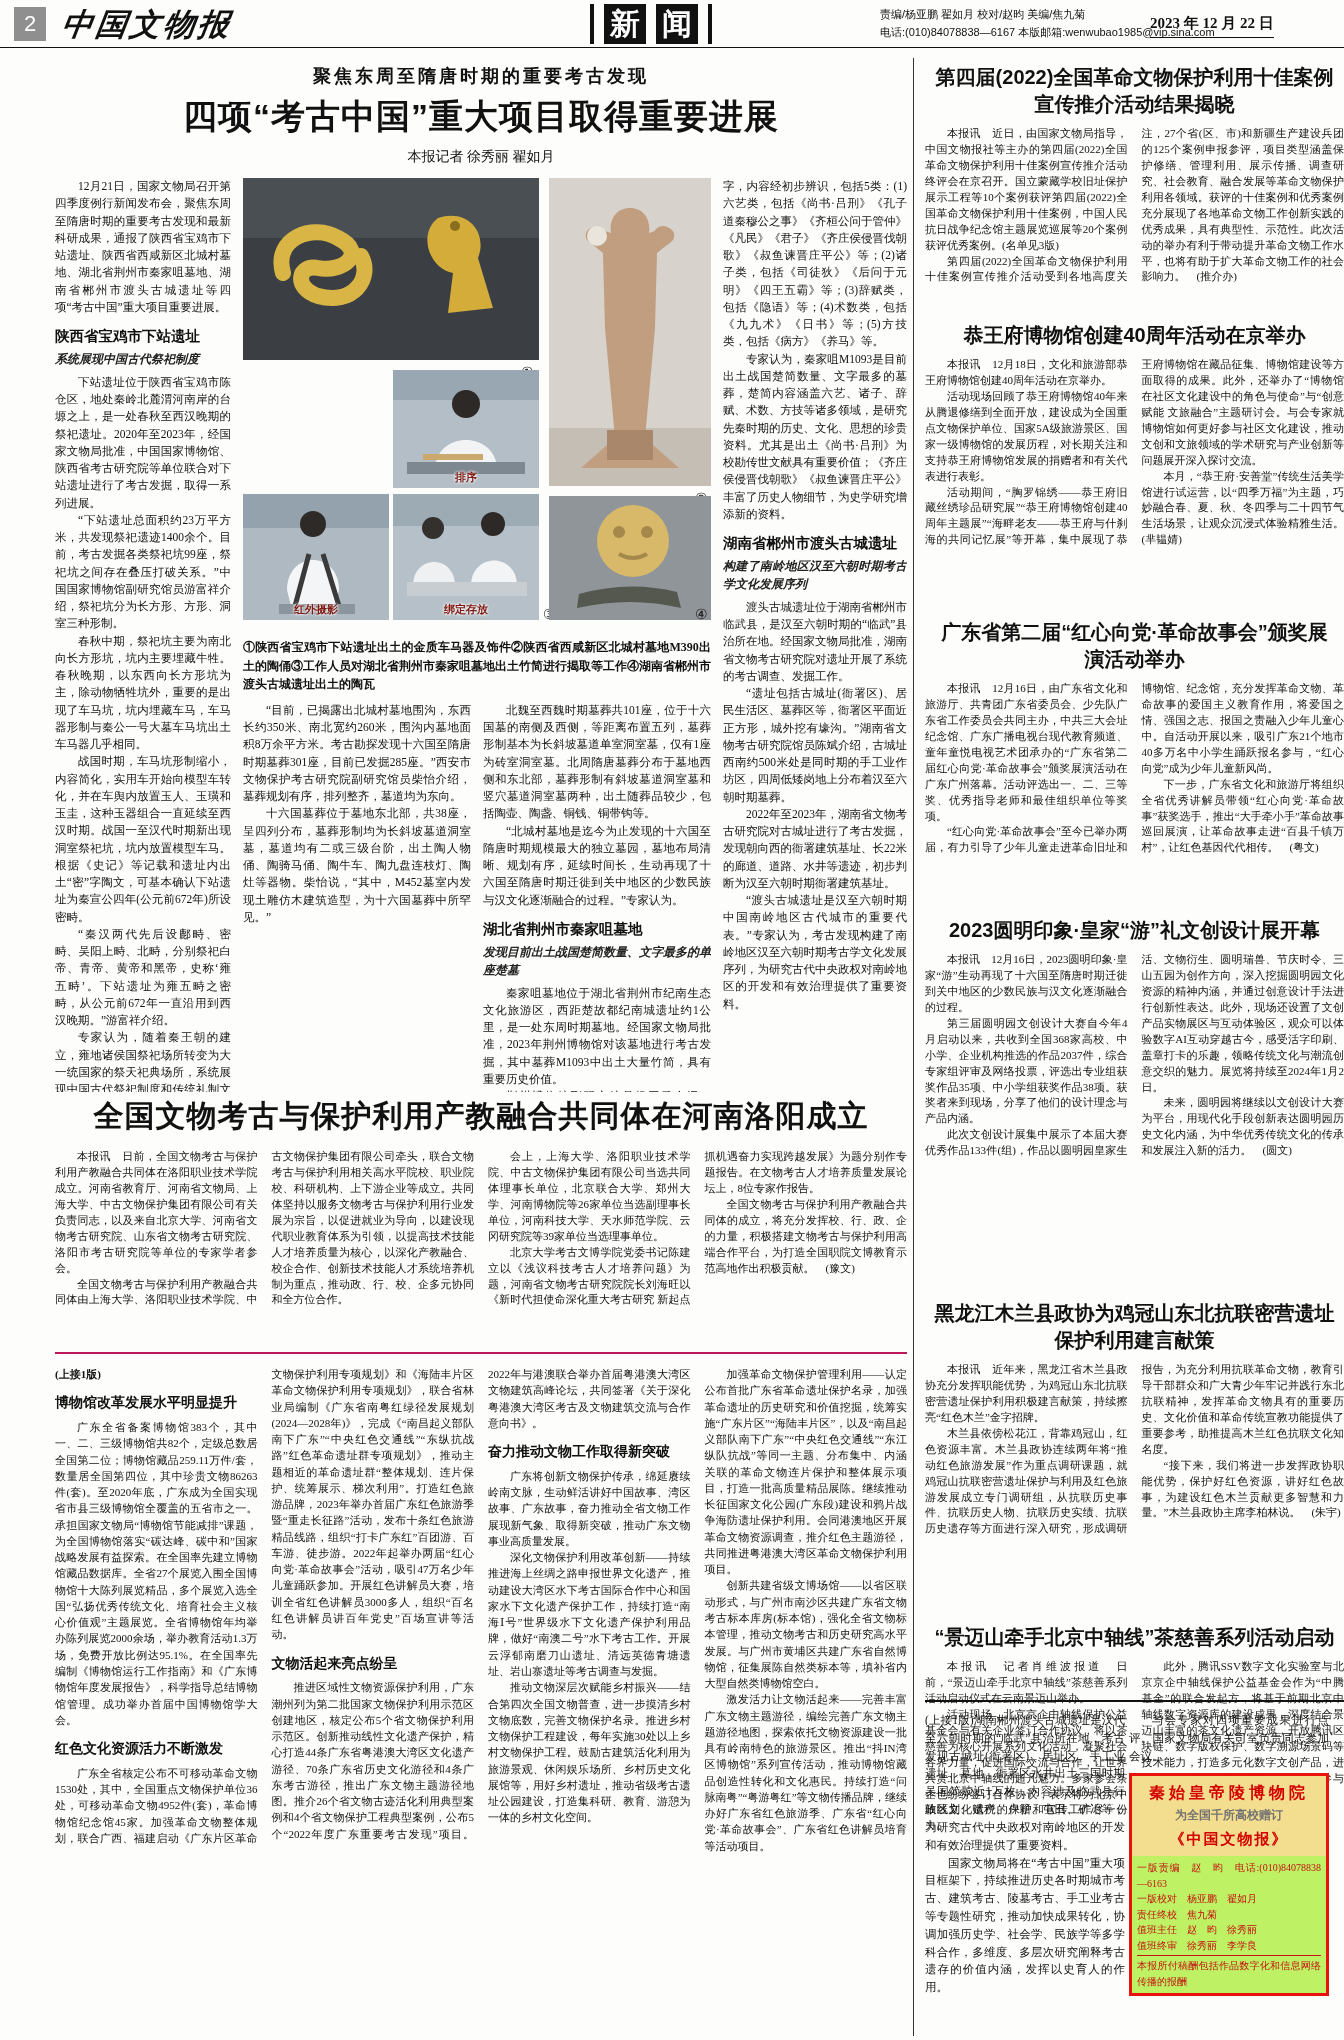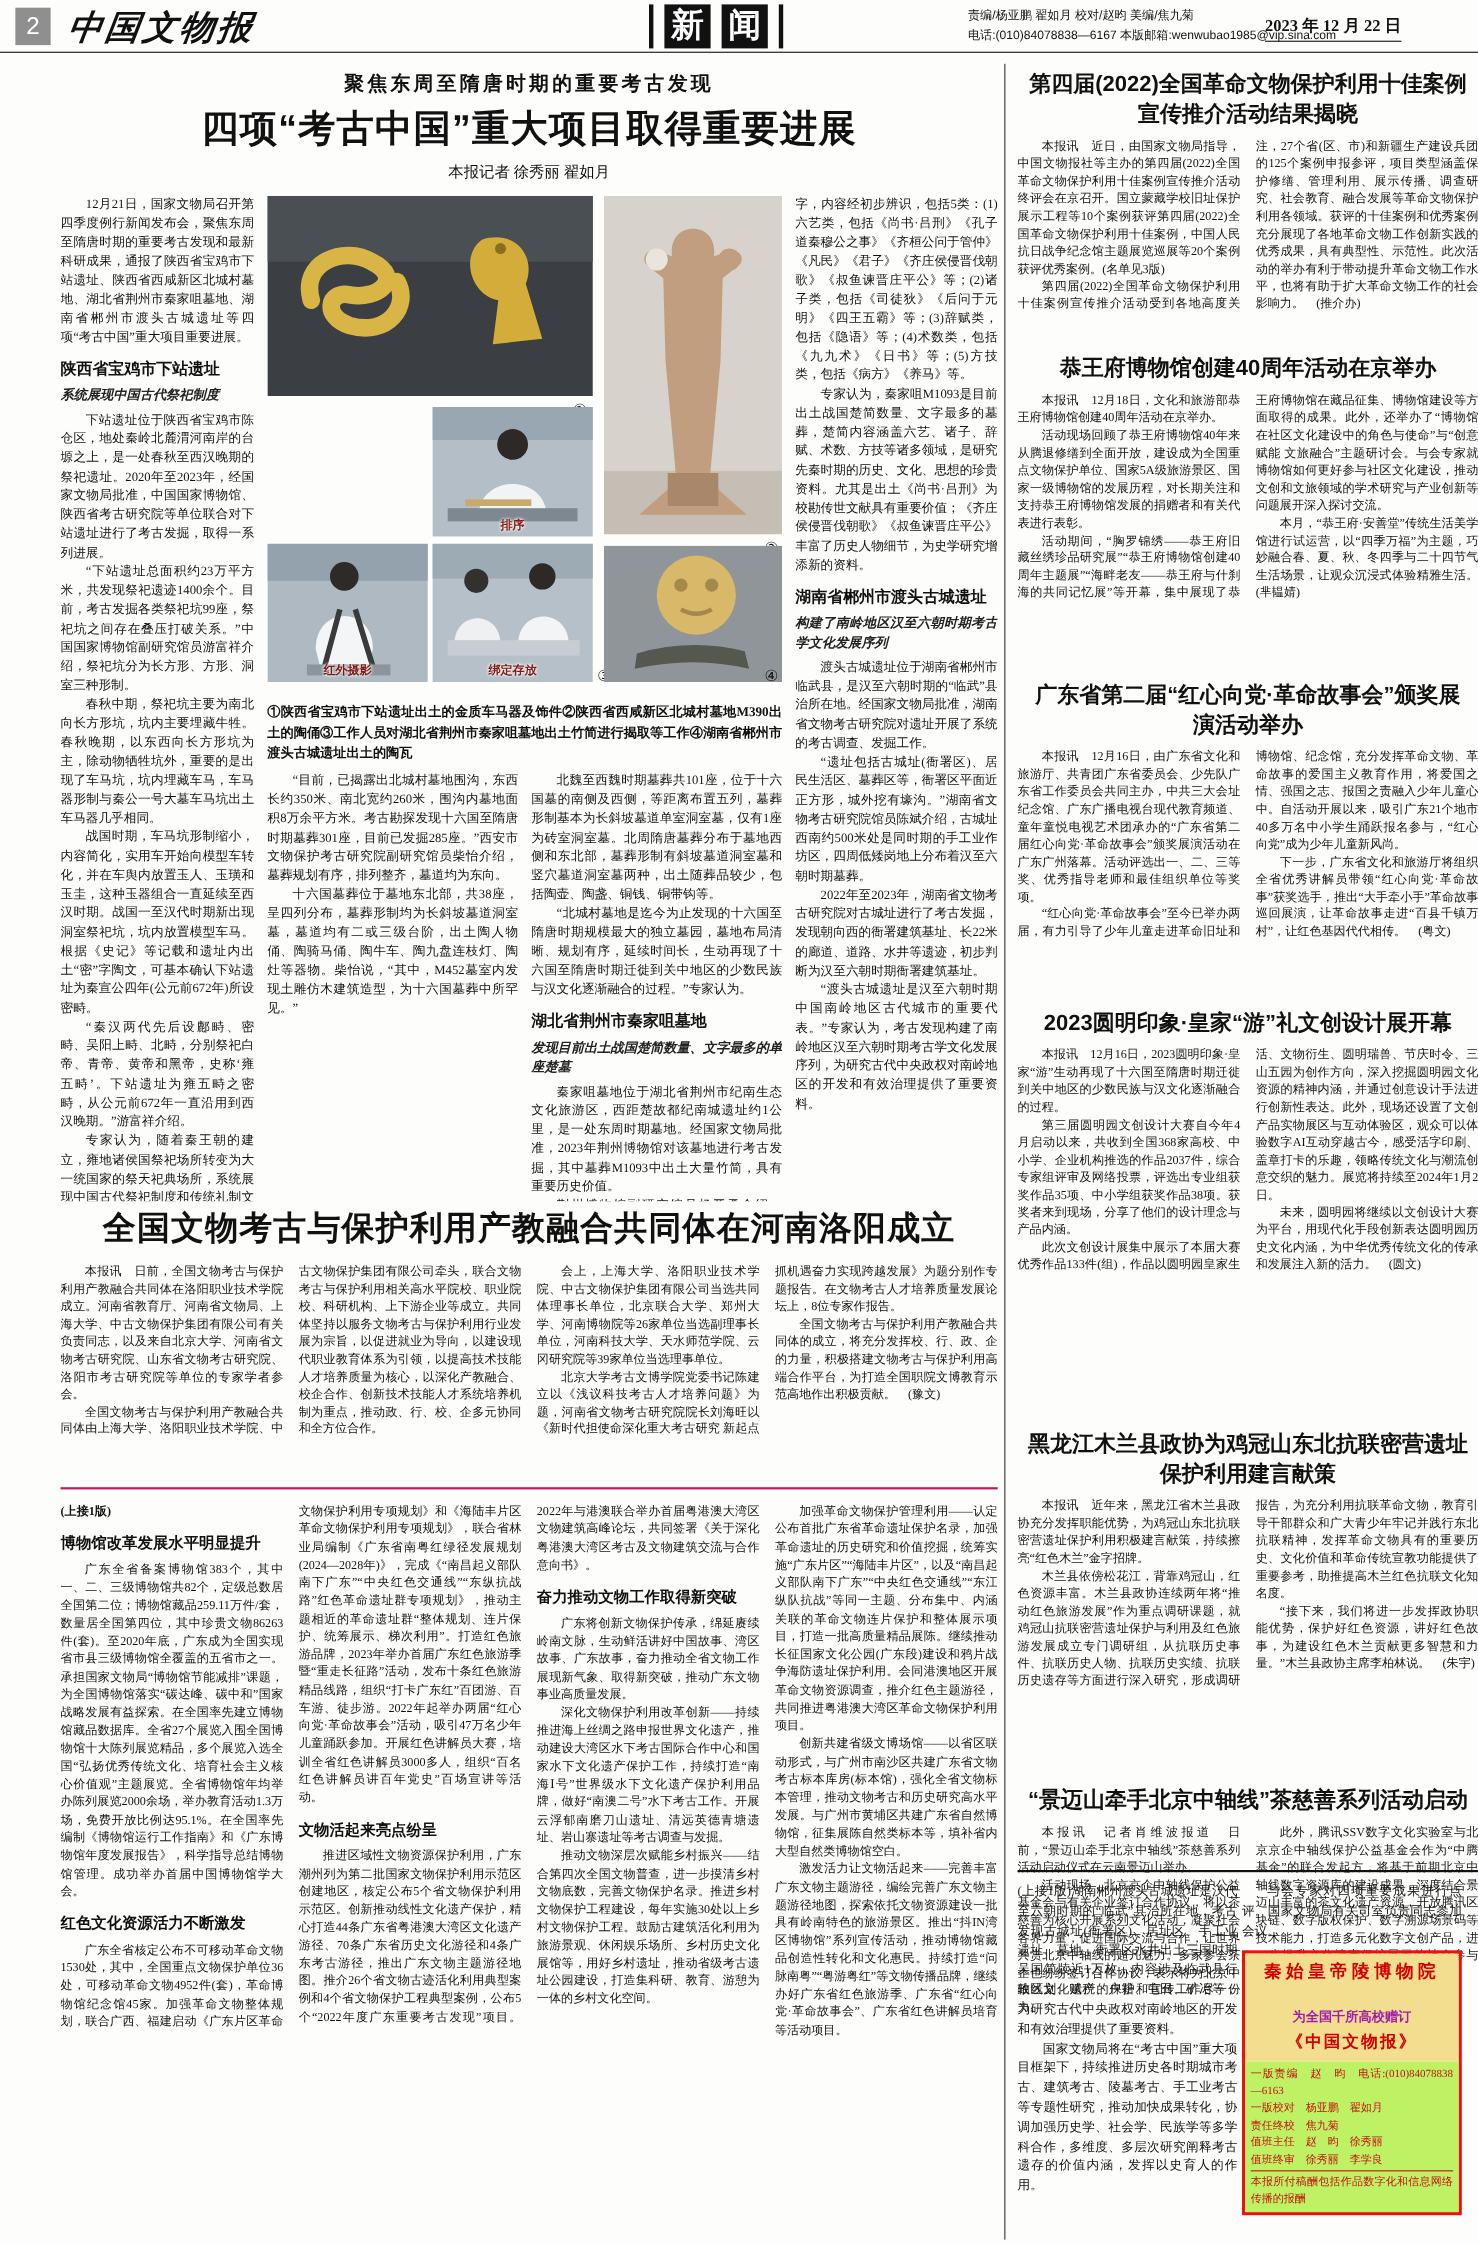--- a/index.html
+++ b/index.html
@@ -72,21 +72,21 @@
 
   
   .br { position:absolute; left:925px; top:1700px; width:419px; height:328px; border-top:2px solid #111; padding-top:10px; }
   .br-flex { display:flex; gap:4px; }
   .br-col { width:200px; font-size:11.5px; line-height:1.55; text-align:justify; overflow:hidden; }
   .br-col p { text-indent:2em; }
   .br-left { height:300px; }
   .adbox { border:3px solid #e8130c; margin-top:8px; }
   .ad-top { background:#f3dd8e; text-align:center; padding:5px 2px 6px; }
   .ad-l1 { color:#d40000; font-family:"Liberation Sans",sans-serif; font-weight:bold; font-size:16px; letter-spacing:4px; }
-  .ad-l2 { color:#a21caf; font-weight:bold; font-size:12px; margin-top:18px; }
+  .ad-l2 { color:#737373; font-weight:bold; font-size:12px; margin-top:0; }
   .ad-l3 { color:#d40000; font-family:"Liberation Sans",sans-serif; font-weight:bold; font-size:15px; letter-spacing:2px; margin-top:2px; }
   .ad-rows { background:#bef264; color:#c41111; font-size:10px; line-height:1.55; padding:4px 5px; }
   .ad-foot { border-top:1px solid #c41111; margin-top:2px; padding-top:2px; }
 </style>
 </head>
 <body>
 
 <div class="page">
 
   <header class="hdr">

